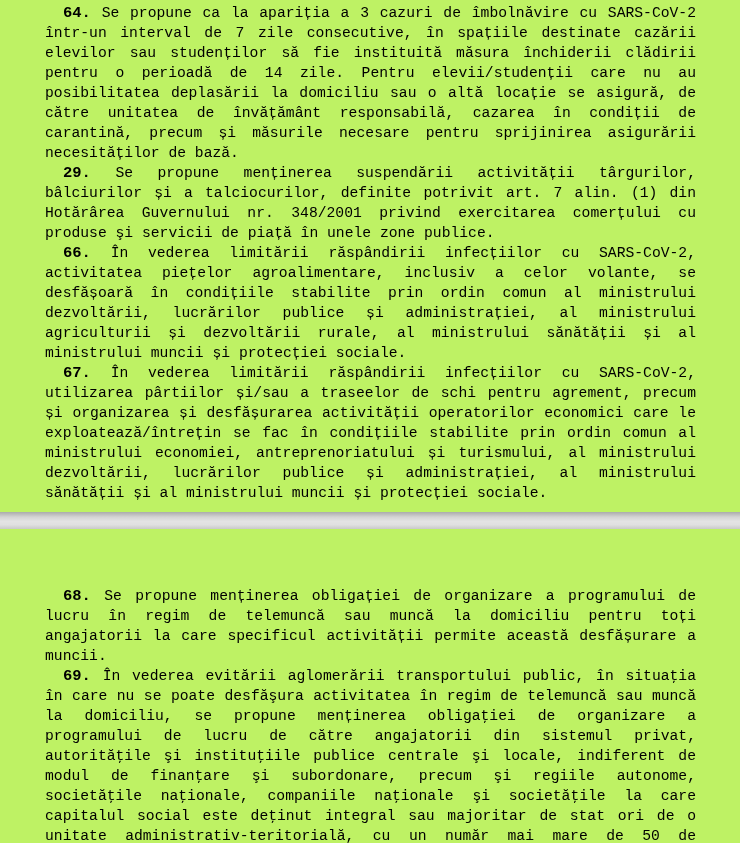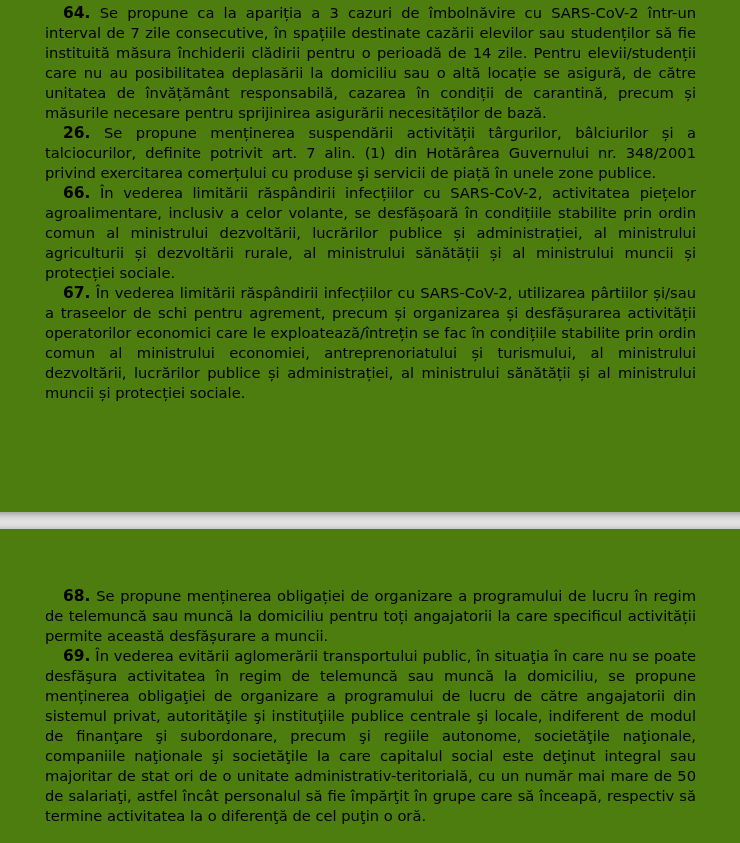--- a/index.html
+++ b/index.html
@@ -12,21 +12,22 @@
     height: 843px;
     overflow: hidden;
     font-family: "DejaVu Sans", "Liberation Sans", sans-serif;
     font-size: 14.7px;
     line-height: 20px;
     color: #000000;
     -webkit-font-smoothing: antialiased;
   }
   .page {
     position: relative;
-    background: #4d7c0f;
+    background: #bef264;
+    font-family: Liberation Mono, monospace;
   }
   .page-9 {
     height: 512px;
   }
   .page-content {
     position: absolute;
     left: 45px;
     width: 651px;
   }
   .page-9 .page-content {
@@ -64,21 +65,21 @@
   .page-10 .page-content {
     top: 57px;
   }
 </style>
 </head>
 <body>
 
 <div class="page page-9">
   <div class="page-content">
     <p class="para"><b class="num">64.</b> <span>Se propune ca la apariția a 3 cazuri de îmbolnăvire cu SARS-CoV-2 într-un interval de 7 zile consecutive, în spațiile destinate cazării elevilor sau studenților să fie instituită măsura închiderii clădirii pentru o perioadă de 14 zile. Pentru elevii/studenții care nu au posibilitatea deplasării la domiciliu sau o altă locație se asigură, de către unitatea de învățământ responsabilă, cazarea în condiții de carantină, precum și măsurile necesare pentru sprijinirea asigurării necesităților de bază.</span></p>
-    <p class="para"><b class="num">26.</b> <span>Se propune menținerea suspendării activității târgurilor, bâlciurilor și a talciocurilor, definite potrivit art. 7 alin. (1) din Hotărârea Guvernului nr. 348/2001 privind exercitarea comerțului cu produse şi servicii de piață în unele zone publice.</span></p>
+    <p class="para"><b class="num">29.</b> <span>Se propune menținerea suspendării activității târgurilor, bâlciurilor și a talciocurilor, definite potrivit art. 7 alin. (1) din Hotărârea Guvernului nr. 348/2001 privind exercitarea comerțului cu produse şi servicii de piață în unele zone publice.</span></p>
     <p class="para"><b class="num">66.</b> <span>În vederea limitării răspândirii infecțiilor cu SARS-CoV-2, activitatea piețelor agroalimentare, inclusiv a celor volante, se desfășoară în condițiile stabilite prin ordin comun al ministrului dezvoltării, lucrărilor publice și administrației, al ministrului agriculturii și dezvoltării rurale, al ministrului sănătății și al ministrului muncii și protecției sociale.</span></p>
     <p class="para"><b class="num">67.</b> <span>În vederea limitării răspândirii infecțiilor cu SARS-CoV-2, utilizarea pârtiilor și/sau a traseelor de schi pentru agrement, precum și organizarea și desfășurarea activității operatorilor economici care le exploatează/întrețin se fac în condițiile stabilite prin ordin comun al ministrului economiei, antreprenoriatului și turismului, al ministrului dezvoltării, lucrărilor publice și administrației, al ministrului sănătății și al ministrului muncii și protecției sociale.</span></p>
   </div>
 </div>
 
 <div class="page-divider"></div>
 
 <div class="page page-10">
   <div class="page-content">
     <p class="para"><b class="num">68.</b> <span>Se propune menținerea obligației de organizare a programului de lucru în regim de telemuncă sau muncă la domiciliu pentru toți angajatorii la care specificul activității permite această desfășurare a muncii.</span></p>

